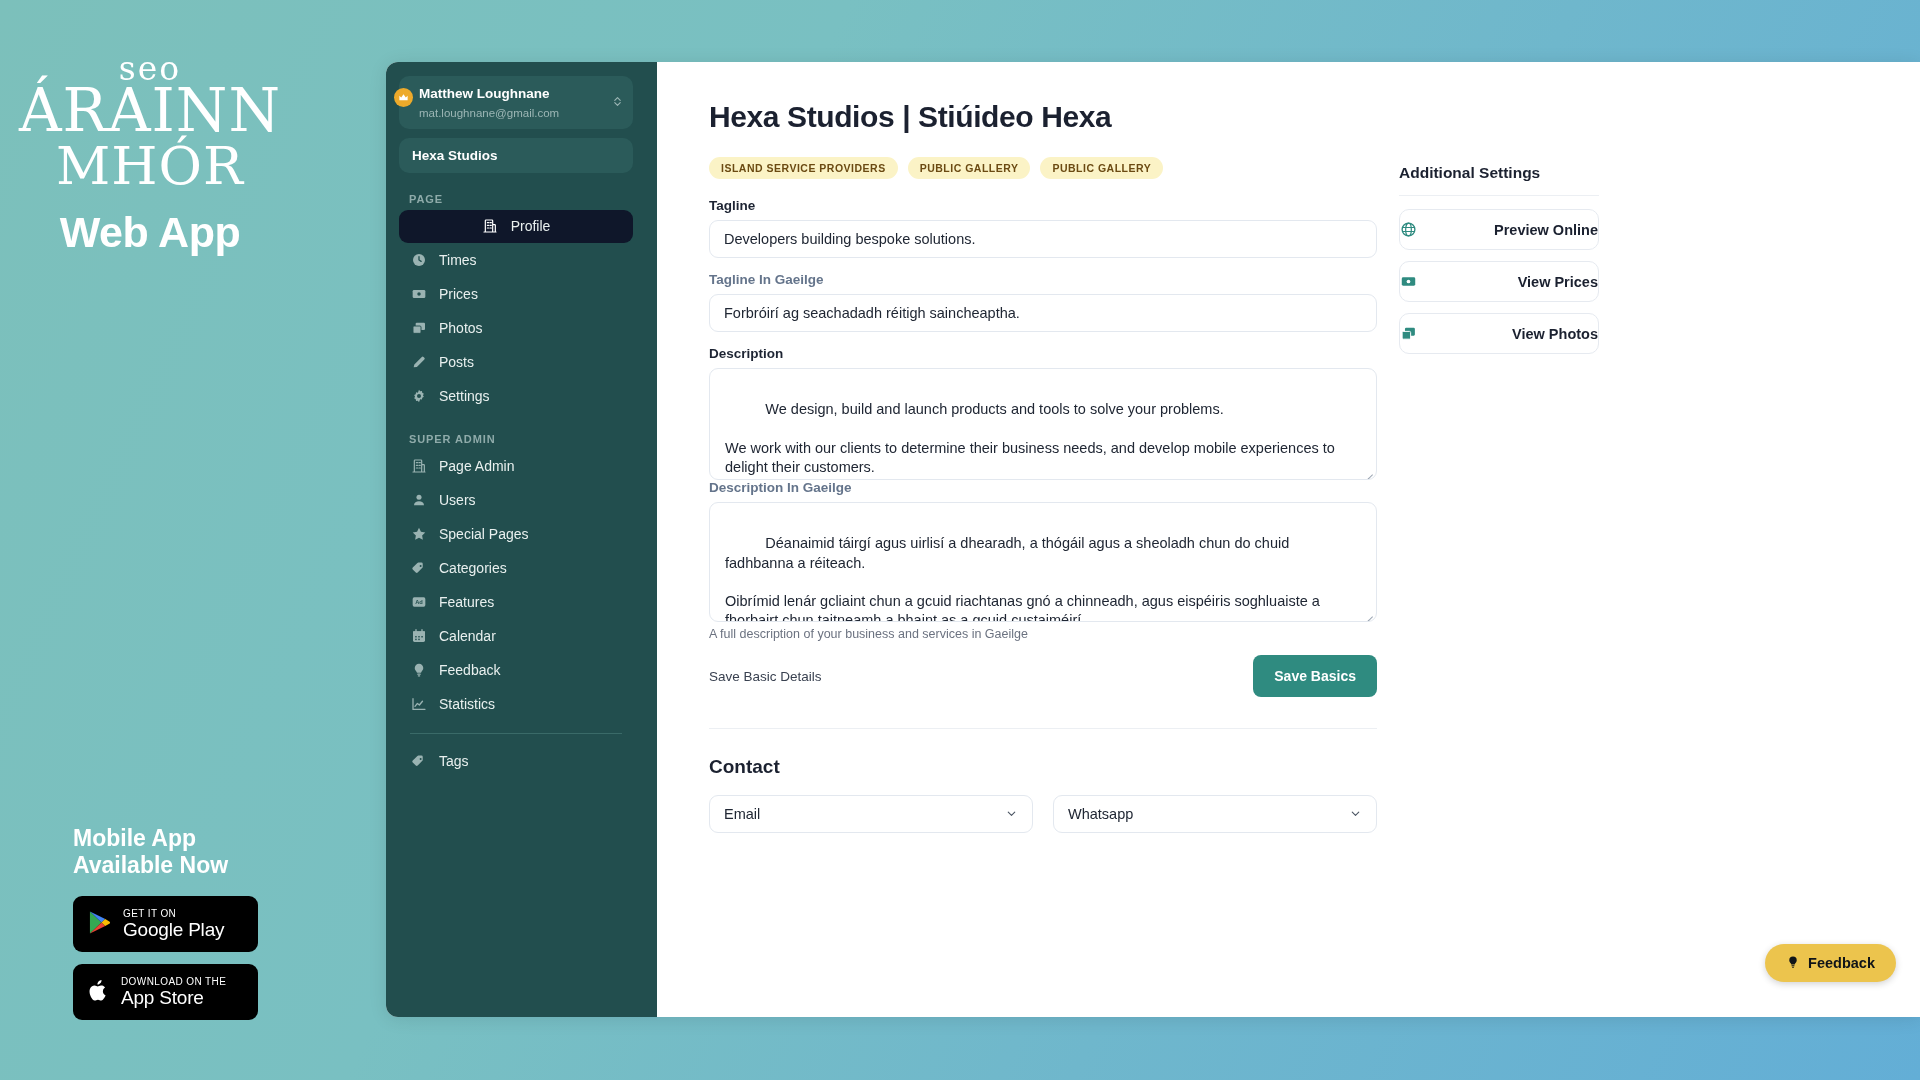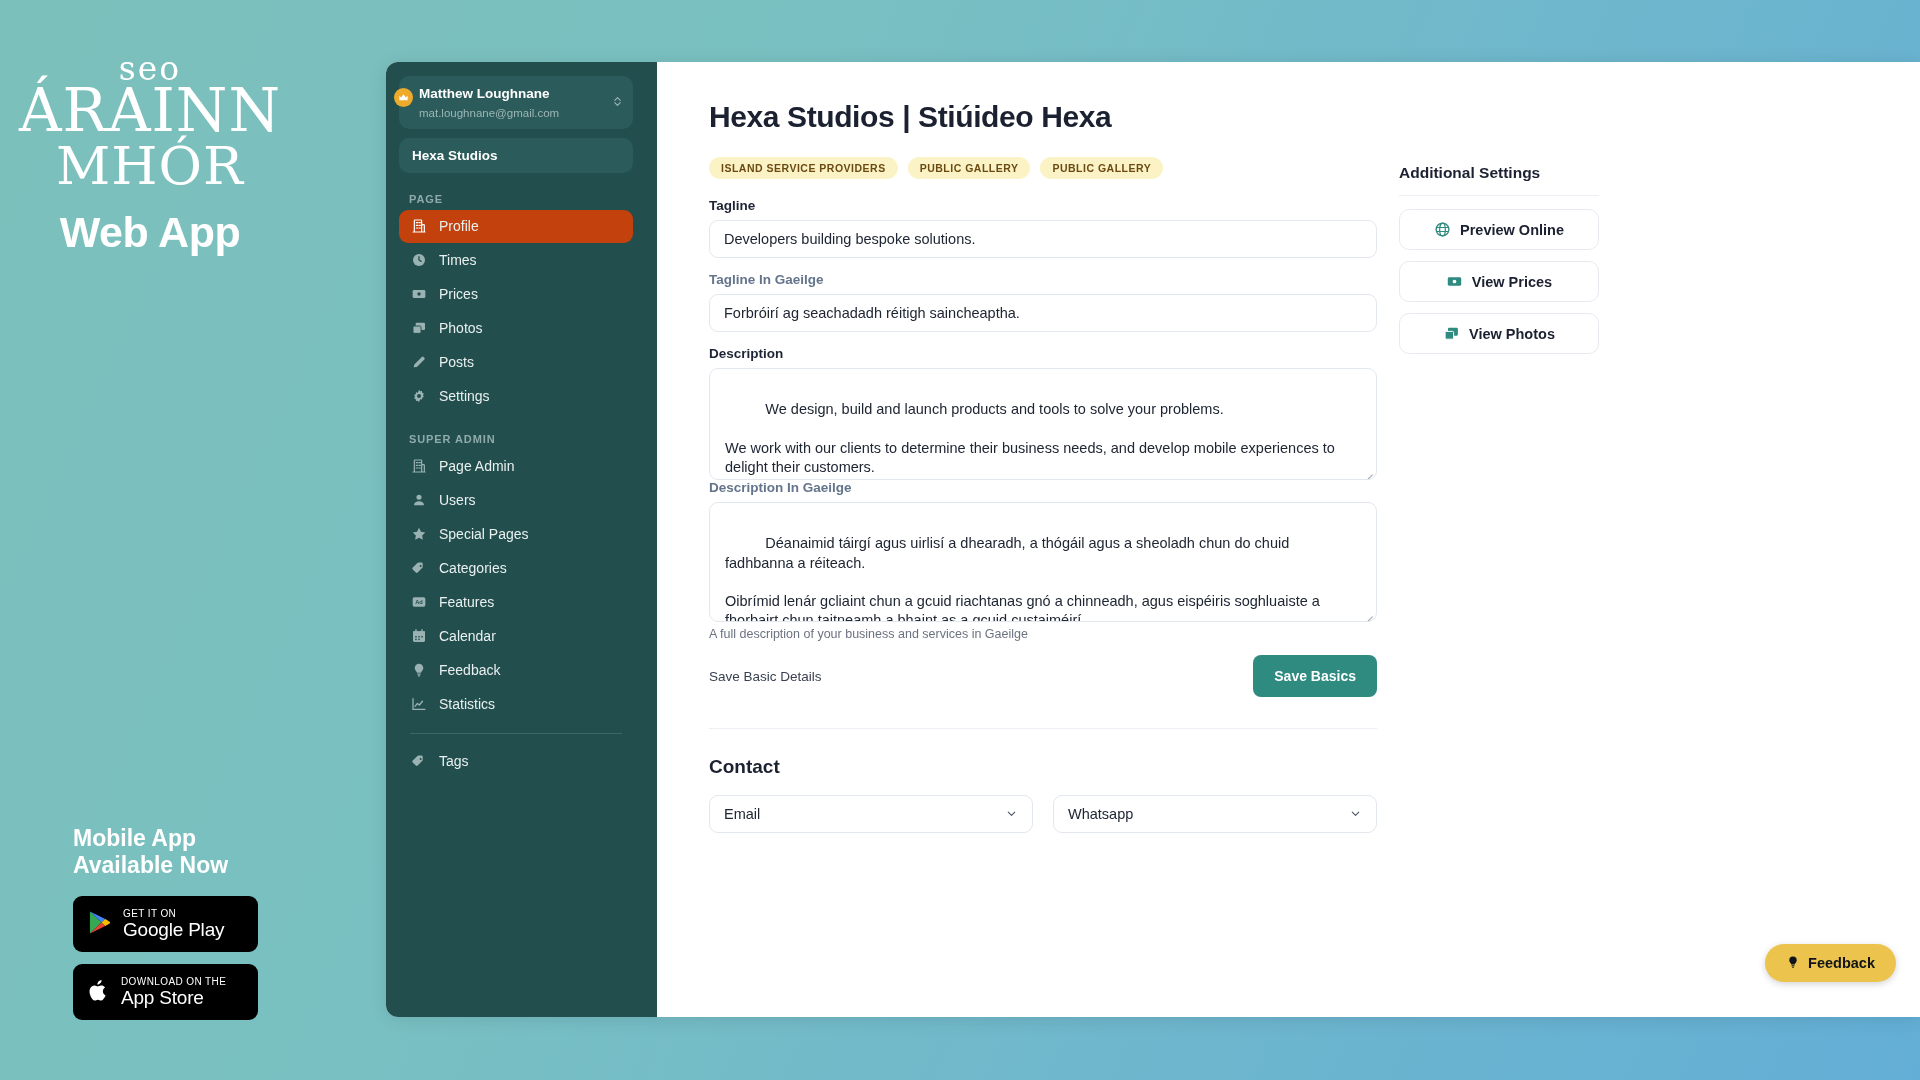--- a/index.html
+++ b/index.html
@@ -207,21 +207,21 @@
     display: flex;
     align-items: center;
     gap: 12px;
     padding: 8px 11px;
     border-radius: 9px;
     cursor: pointer;
     color: #e9f0ef;
     font-size: 14px;
     margin-bottom: 1px;
   }
-  .nav-item.active { background: #c2410c; }
+  .nav-item.active { background: #0f172a; justify-content: center; }
   .nav-item .nav-ico {
     width: 17px; height: 17px;
     flex: none;
     display: flex;
     align-items: center;
     justify-content: center;
     color: #9ab3b2;
   }
   .nav-item.active .nav-ico { color: #ffffff; }
   .nav-ico svg { width: 16px; height: 16px; display: block; }
@@ -386,21 +386,21 @@
   }
   .rail-divider { height: 1px; background: #eceff3; margin-bottom: 13px; }
   .rail-btn {
     width: 100%;
     height: 41px;
     border: 1px solid #e6eaf0;
     border-radius: 10px;
     background: #ffffff;
     display: flex;
     align-items: center;
-    justify-content: center;
+    justify-content: space-between;
     gap: 9px;
     font-size: 14.5px;
     font-weight: 700;
     color: #1b2130;
     cursor: pointer;
     margin-bottom: 11px;
     font-family: "Liberation Sans", sans-serif;
   }
   .rail-btn .rb-ico { color: #2f8b80; display: flex; align-items: center; }
   .rail-btn .rb-ico svg { width: 17px; height: 17px; display: block; }

